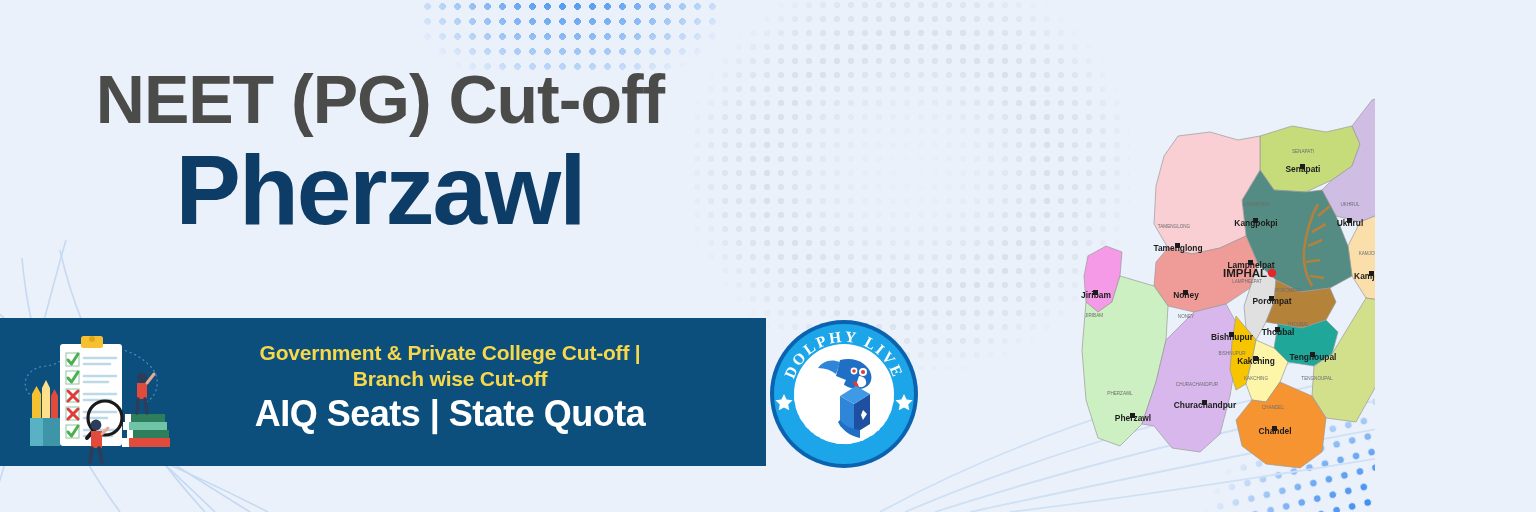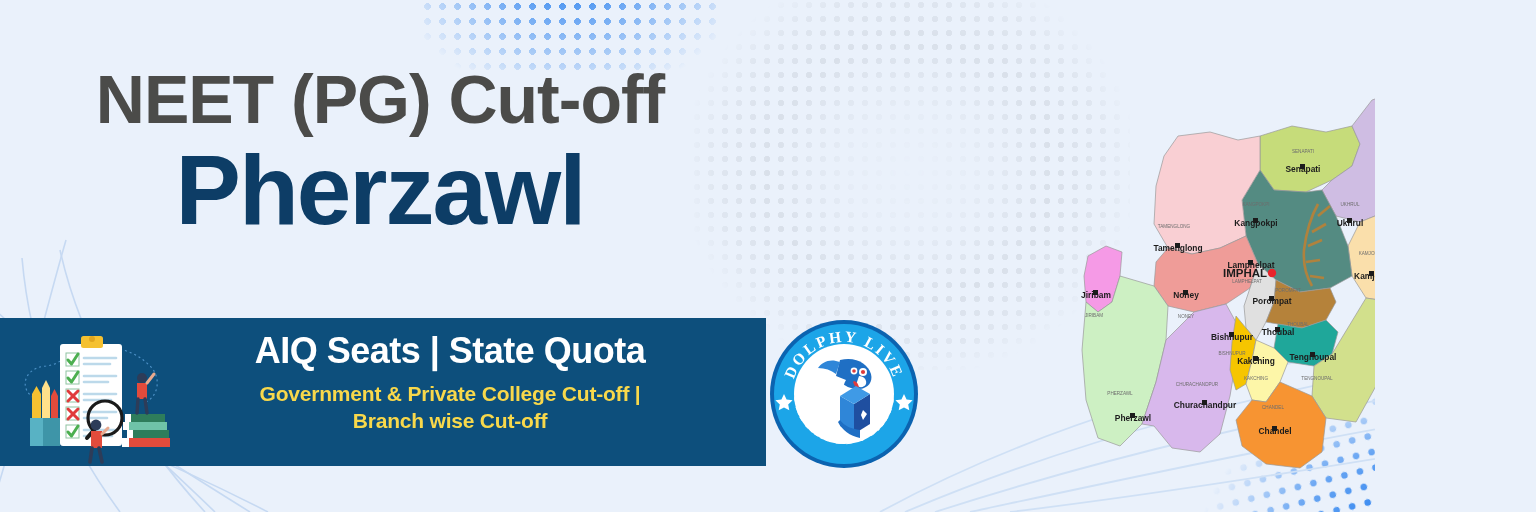--- a/index.html
+++ b/index.html
@@ -198,25 +198,25 @@
 
     <g>
       <circle cx="88" cy="103" r="5.4" fill="#2d3c58"></circle>
       <path d="M83,109 h11 v17 h-11 z" fill="#e24b3c"></path>
       <path d="M94,112 l6,-6" stroke="#e8a98e" stroke-width="3" stroke-linecap="round"></path>
       <path d="M84,126 l-2,14 M91,126 l3,14" stroke="#2d3c58" stroke-width="3.6" stroke-linecap="round"></path>
     </g>
   </svg>
 
   <div id="bar-text">
-    <div id="bar-headline">AIQ Seats | State Quota</div>
     <div id="bar-sub">
       <span>Government &amp; Private College Cut-off |</span><br>
       <span>Branch wise Cut-off</span>
     </div>
+    <div id="bar-headline">AIQ Seats | State Quota</div>
   </div>
 
   <svg id="logo" viewBox="0 0 152 152">
     <defs>
       <path id="arcTop" d="M24,76 A52,52 0 0 1 128,76"></path>
       <path id="arcBot" d="M26,76 A50,50 0 0 0 126,76"></path>
     </defs>
     <circle cx="76" cy="76" r="74" fill="#0b63b0"></circle>
     <circle cx="76" cy="76" r="70" fill="#1ca5e8"></circle>
     <circle cx="76" cy="76" r="50" fill="#ffffff"></circle>

